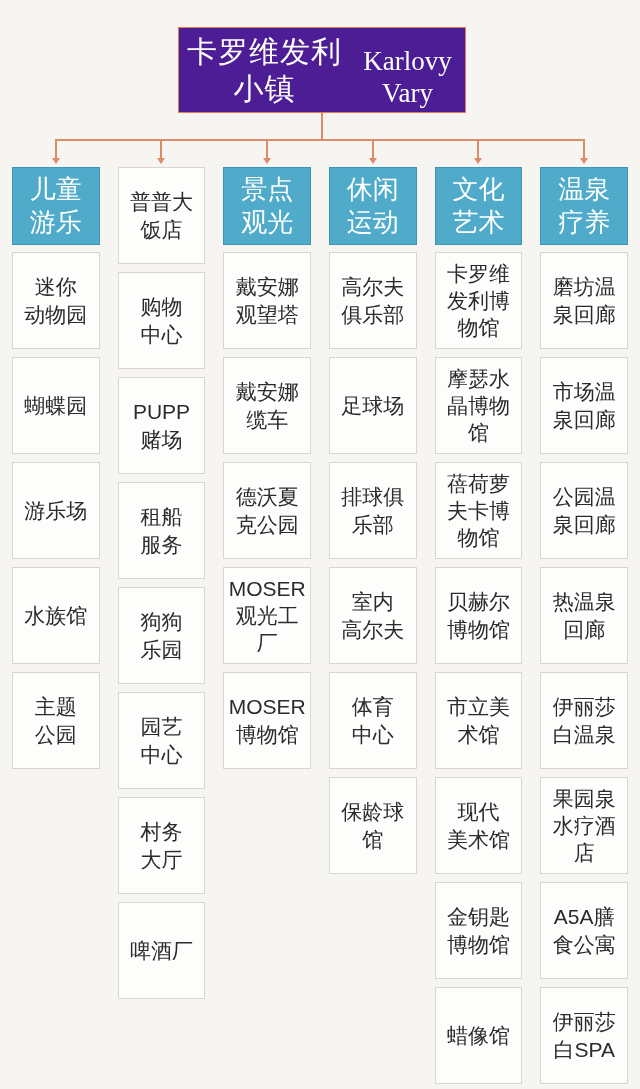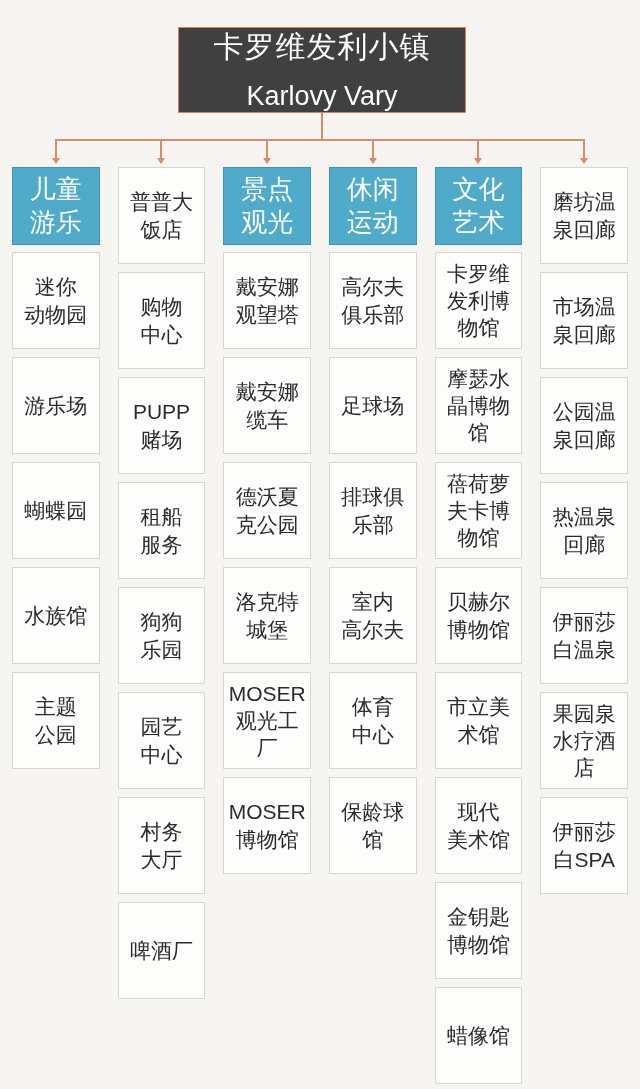--- a/index.html
+++ b/index.html
@@ -10,28 +10,28 @@
   .canvas{
     position:relative;
     width:640px;height:1089px;
     background:#f6f5f2;
     overflow:hidden;
     margin:0 auto;
   }
   
   .header-box{
     position:absolute;left:178px;top:27px;width:288px;height:86px;
-    background:#404040;
+    background:#4c1d95;
     border:1px solid #E07E53;
     box-sizing:border-box;
-    display:flex;flex-direction:column;align-items:center;justify-content:space-between;
+    display:flex;flex-direction:row;align-items:center;justify-content:space-between;
     color:#ffffff;text-align:center;
   }
   .header-zh{font-size:30px;line-height:1.25;letter-spacing:1px;}
-  .header-en{font-size:27px;line-height:1.2;margin-top:14px;}
+  .header-en{font-size:27px;line-height:1.2;margin-top:14px;font-family:Liberation Serif, serif;}
   
   .line{position:absolute;background:#DB8B66;}
   .stem{left:321px;top:113px;width:2px;height:27px;}
   .hbar{left:55px;top:139px;width:530px;height:2px;}
   .drop{top:141px;width:2px;height:18px;}
   .arrow{
     position:absolute;top:158px;width:0;height:0;
     border-left:4px solid transparent;
     border-right:4px solid transparent;
     border-top:6px solid #DB8B66;
@@ -83,22 +83,22 @@
   <div class="arrow" style="left:474px"></div>
   <div class="arrow" style="left:580px"></div>
 
   <div class="grid">
 
     <div class="col">
       <div class="category">儿童
 游乐</div>
       <div class="cell">迷你
 动物园</div>
+      <div class="cell">蝴蝶园</div>
       <div class="cell">游乐场</div>
-      <div class="cell">蝴蝶园</div>
       <div class="cell">水族馆</div>
       <div class="cell">主题
 公园</div>
     </div>
 
     <div class="col">
       <div class="cell">普普大
 饭店</div>
       <div class="cell">购物
 中心</div>
@@ -117,22 +117,20 @@
 
     <div class="col">
       <div class="category">景点
 观光</div>
       <div class="cell">戴安娜
 观望塔</div>
       <div class="cell">戴安娜
 缆车</div>
       <div class="cell">德沃夏
 克公园</div>
-      <div class="cell">洛克特
-城堡</div>
       <div class="cell">MOSER
 观光工
 厂</div>
       <div class="cell">MOSER
 博物馆</div>
     </div>
 
     <div class="col">
       <div class="category">休闲
 运动</div>
@@ -166,31 +164,35 @@
       <div class="cell">市立美
 术馆</div>
       <div class="cell">现代
 美术馆</div>
       <div class="cell">金钥匙
 博物馆</div>
       <div class="cell">蜡像馆</div>
     </div>
 
     <div class="col">
+      <div class="category">温泉
+疗养</div>
       <div class="cell">磨坊温
 泉回廊</div>
       <div class="cell">市场温
 泉回廊</div>
       <div class="cell">公园温
 泉回廊</div>
       <div class="cell">热温泉
 回廊</div>
       <div class="cell">伊丽莎
 白温泉</div>
       <div class="cell">果园泉
 水疗酒
 店</div>
+      <div class="cell">A5A膳
+食公寓</div>
       <div class="cell">伊丽莎
 白SPA</div>
     </div>
 
   </div>
 </div>
 
 </body></html>

